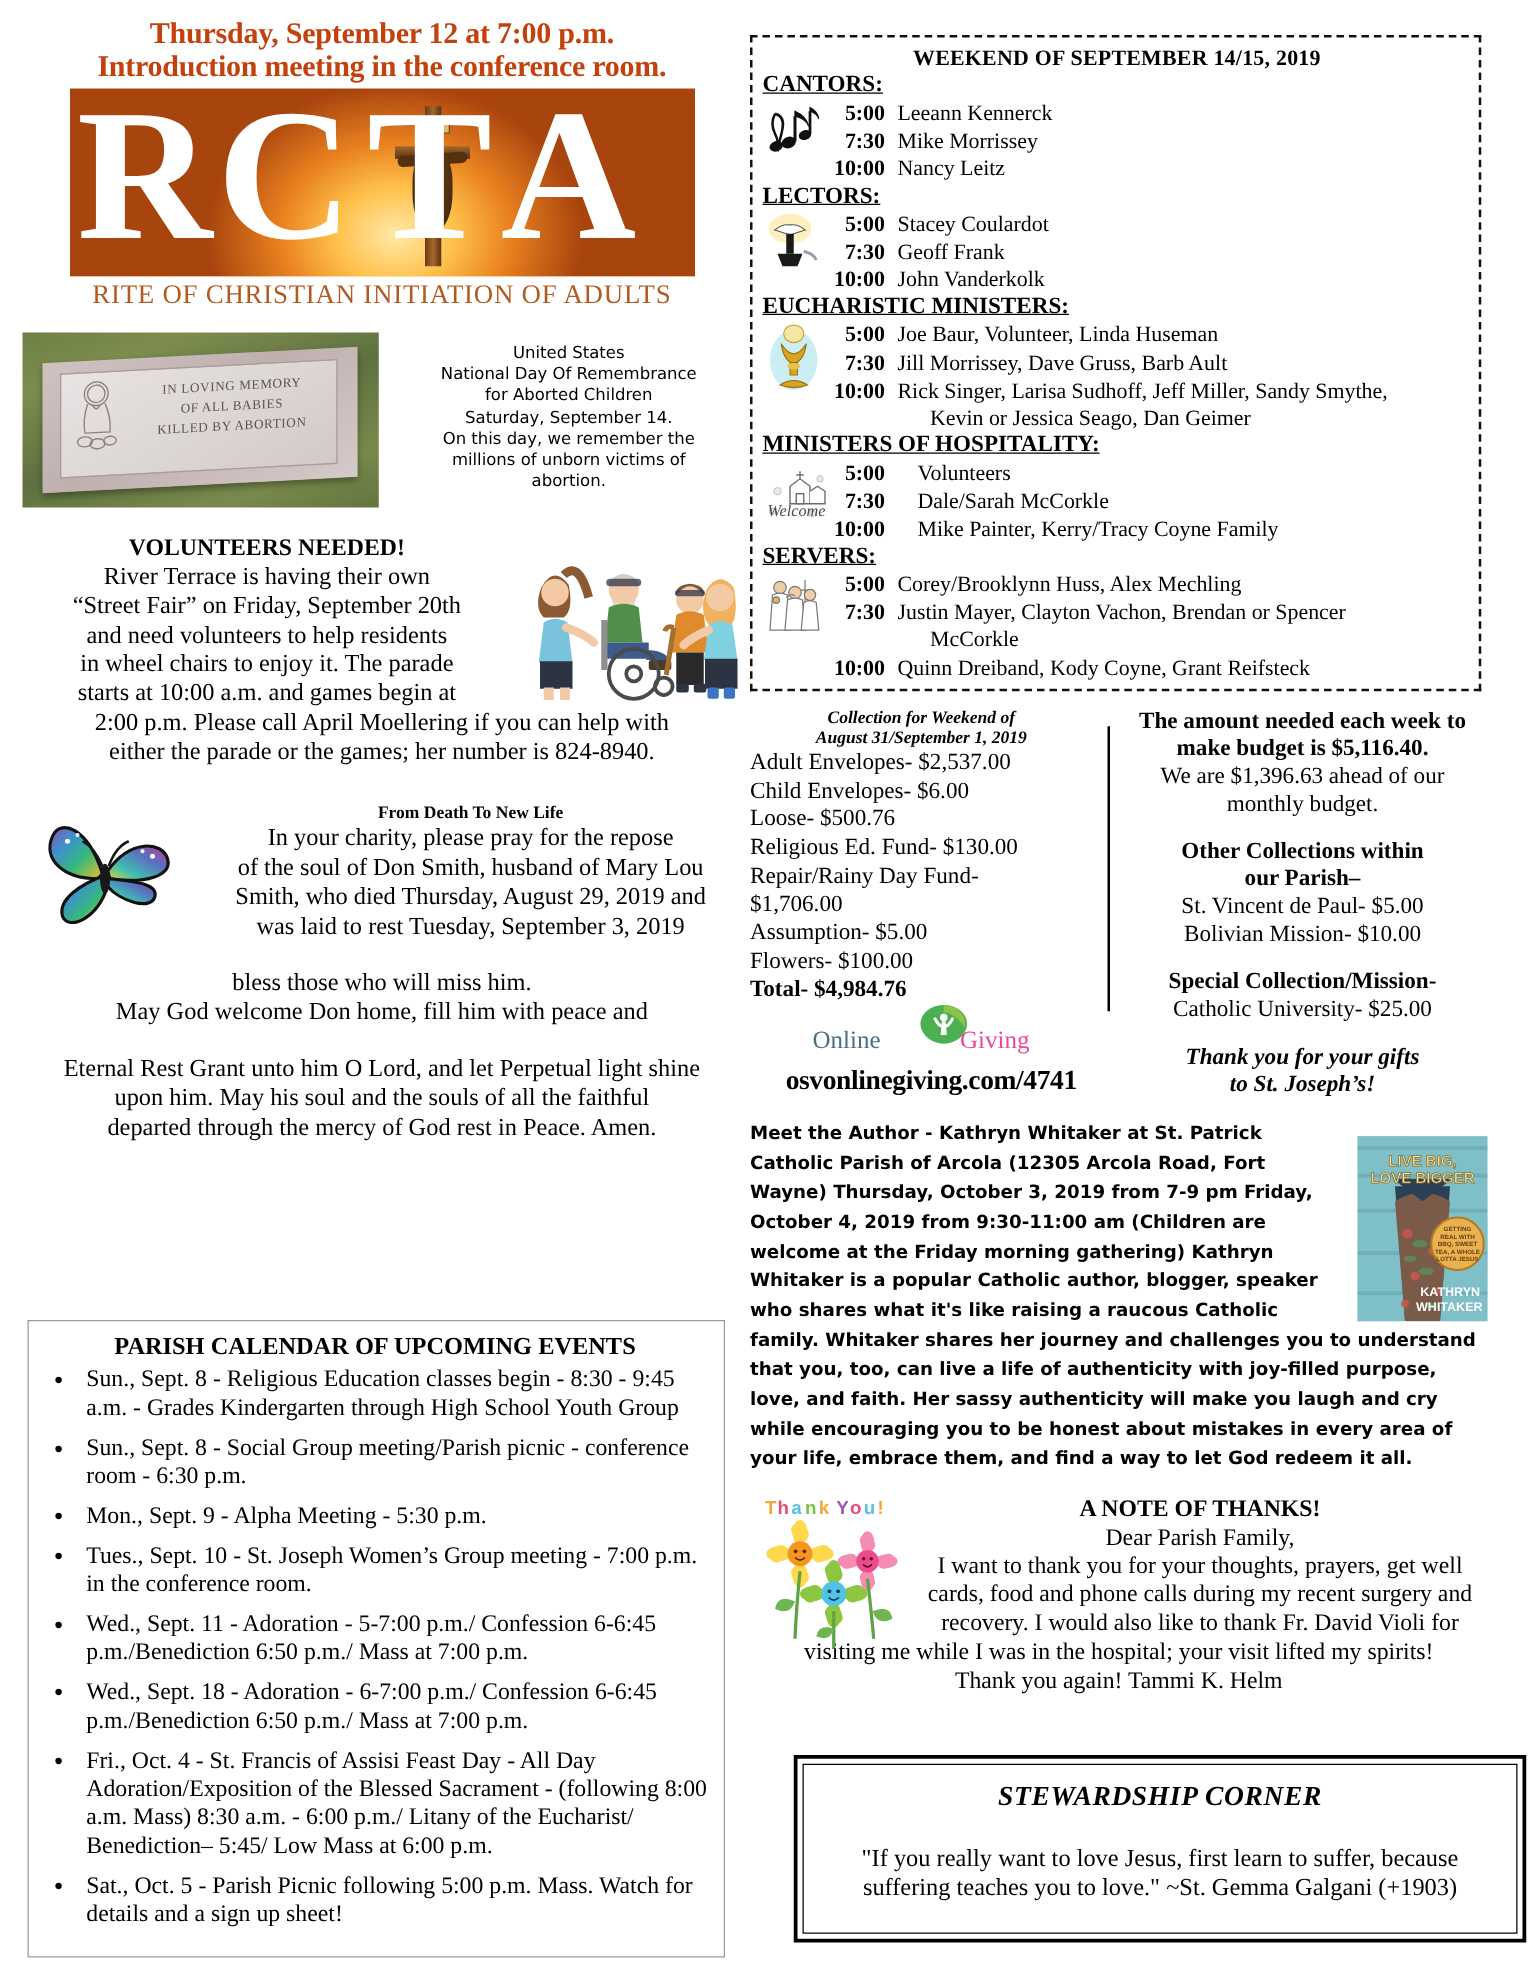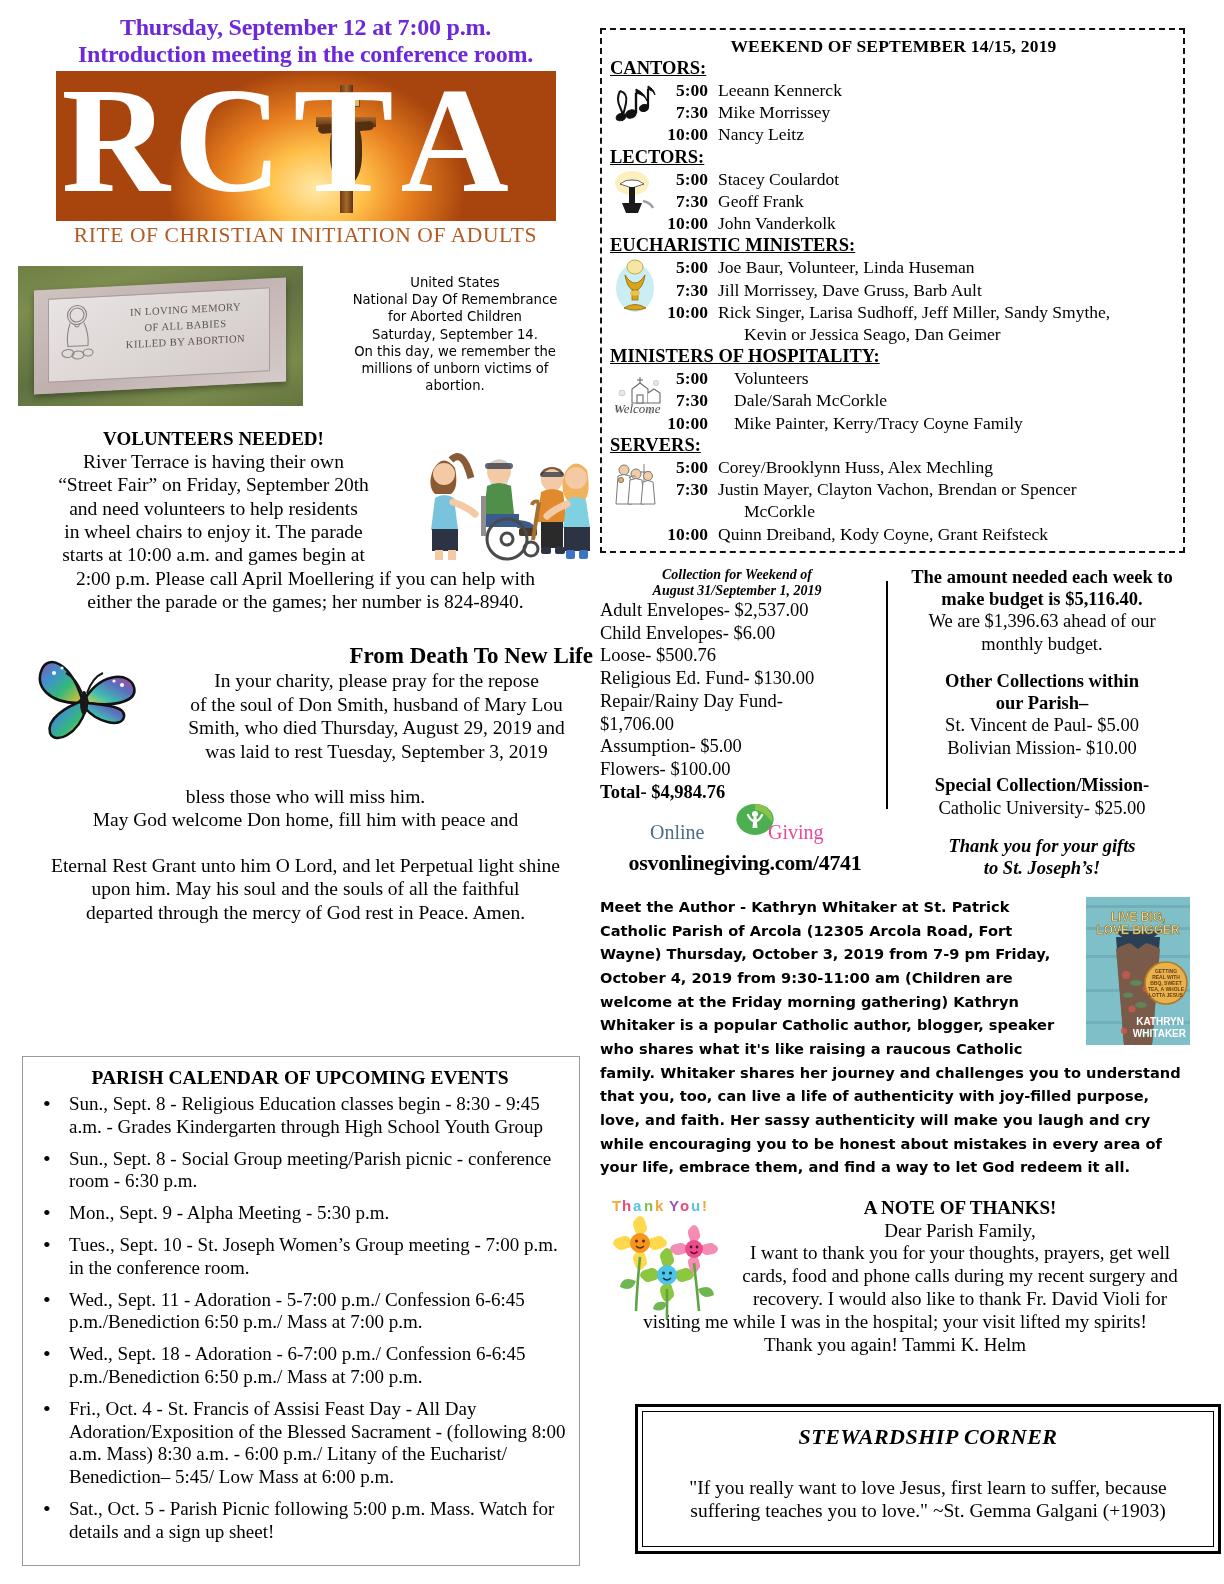--- a/index.html
+++ b/index.html
@@ -12,21 +12,21 @@
     position:relative;
     overflow:hidden;
   }
   .page { position:relative; width:1224px; height:1584px; }
 
   
   .col-left { position:absolute; left:18px; top:14px; width:575px; }
 
   
   .rcia-wrap { position:relative; width:538px; margin:0 auto; }
-  .rcia-head { text-align:center; color:#6d28d9; font-weight:bold;
+  .rcia-head { text-align:center; color:#c2410c; font-weight:bold;
      font-size:24px; line-height:1.14; letter-spacing:-0.2px;
      font-family:"Liberation Serif", serif; }
   .rcia-art { position:relative; width:500px; height:150px; margin:2px auto 0;
      background:
        radial-gradient(ellipse 150px 120px at 52% 78%, #FFE9A8 0%, #FFC04A 32%, #E8801F 62%, #A8440E 100%),
        linear-gradient(180deg,#6E2408 0%, #A8440E 40%, #D4741C 75%, #F0A338 100%);
   }
   .rcia-letters { position:absolute; inset:0; }
   .rcia-letters span {
      position:absolute; font-family:"Liberation Serif", serif; font-weight:bold;
@@ -76,21 +76,21 @@
   .volunteers { margin-top:22px; position:relative; }
   .vol-img { float:right; width:178px; height:130px; margin-left:6px; margin-top:8px; }
   .vol-title { text-align:center; font-weight:bold; font-size:19px; }
   .vol-body { font-size:19.5px; line-height:1.2; text-align:center; }
   .vol-tail { font-size:19.5px; line-height:1.2; text-align:center; clear:both; }
 
   
   .dtnl { margin-top:30px; position:relative; min-height:120px; }
   .butterfly { position:absolute; left:12px; top:8px; width:118px; height:95px; }
   .dtnl-block { margin-left:142px; }
-  .dtnl-title { text-align:right; font-weight:bold; font-size:23px; }
+  .dtnl-title { text-align:center; font-weight:bold; font-size:14px; }
   .dtnl-body { text-align:center; font-size:19.5px; line-height:1.2; }
   .prayer { text-align:center; font-size:19.5px; line-height:1.2; margin-top:22px; }
   .prayer2 { text-align:center; font-size:19.5px; line-height:1.2; margin-top:22px; }
 
   
   .calbox { position:absolute; left:22px; top:1056px; width:558px; height:510px;
      border:1px solid #9a9a9a; padding:10px 12px 6px 10px; }
   .cal-title { text-align:center; font-weight:bold; font-size:19.5px; margin-bottom:4px; }
   .cal-list { list-style:none; margin:0; padding:0; }
   .cal-list li { position:relative; padding-left:36px; font-size:19px;
@@ -135,21 +135,21 @@
   .og-logo { display:inline-block; position:relative; height:40px; width:210px; }
   .og-tree { position:absolute; left:92px; top:-6px; width:46px; height:40px; }
   .og-word1 { position:absolute; left:10px; top:13px; font-size:20px; color:#4A6E86;
      font-family:"Liberation Serif", serif; }
   .og-word2 { position:absolute; left:128px; top:13px; font-size:20px; color:#ec4899;
      font-family:"Liberation Serif", serif; }
   .og-url { font-weight:bold; font-size:22px; letter-spacing:-0.3px; margin-top:-2px; }
 
   
   .author { margin-top:16px; width:590px; position:relative; }
-  .book { float:right; width:104px; height:148px; margin-left:10px; margin-top:2px;
+  .book { float:right; width:104px; height:148px; margin-left:10px; margin-top:14px;
      position:relative; overflow:hidden;
      background:linear-gradient(160deg,#6fb6c0 0%,#89c6cd 35%,#5ea7b3 70%,#7fc0c8 100%); }
   .author p { font-family:"DejaVu Sans", sans-serif; font-weight:bold; font-size:14.6px;
      line-height:1.62; margin:0; text-align:left; }
 
   
   .thanks { margin-top:18px; position:relative; width:590px; min-height:150px; }
   .flowers { position:absolute; left:10px; top:0; width:118px; height:130px; }
   .thanks-body { margin-left:0; text-align:center; font-size:19px; line-height:1.2; }
   .thanks-body .hd { font-weight:bold; font-size:19px; }

